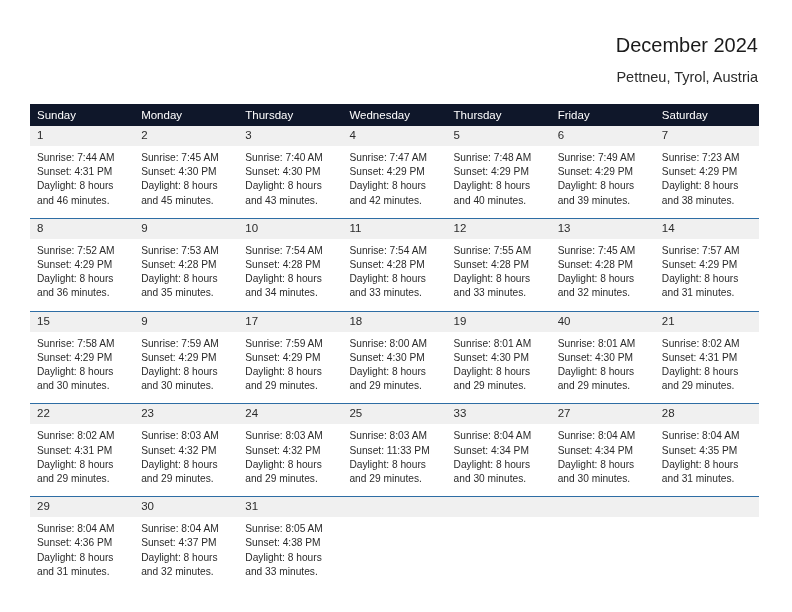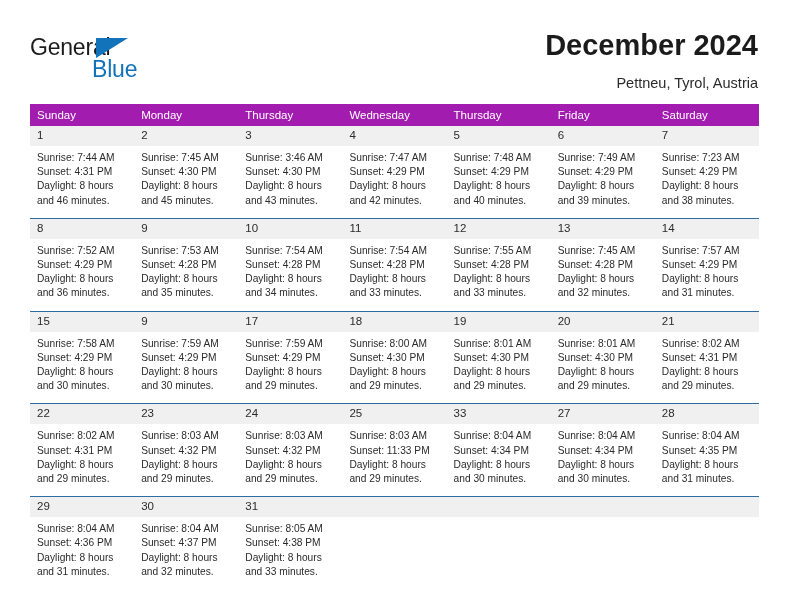--- a/index.html
+++ b/index.html
@@ -68,46 +68,46 @@
     letter-spacing: -0.2px;
   }
 
   .title-block {
     position: absolute;
     right: 34px;
     top: 28px;
     text-align: right;
   }
   .cal-title {
-    font-size: 29px;
+    font-size: 20px;
     color: #1b1b1b;
     line-height: 34px;
     white-space: nowrap;
-    font-weight: bold;
+    font-weight: normal;
     margin: 0;
   }
   .cal-subtitle {
     font-size: 14.5px;
     color: #2b2b2b;
     line-height: 20px;
-    margin-top: 11px;
+    margin-top: 5px;
     white-space: nowrap;
   }
 
   
   .calendar {
     position: absolute;
     left: 30px;
     top: 104px;
     width: 729px;
     border-collapse: collapse;
     table-layout: fixed;
   }
   .calendar th {
-    background: #a21caf;
+    background: #0f172a;
     color: #ffffff;
     font-size: 11.5px;
     font-weight: normal;
     text-align: left;
     padding: 5px 0 5px 7px;
     height: 11px;
     border: none;
   }
   .calendar td {
     vertical-align: top;
@@ -148,27 +148,20 @@
     visibility: hidden;
   }
 </style>
 </head>
 <body>
 
 <div class="page">
 
   <div class="header">
 
-    <div class="brand">
-      <div class="brand-row1">
-        <span class="brand-general">General</span>
-        <span class="brand-triangle"></span>
-      </div>
-      <span class="brand-blue">Blue</span>
-    </div>
 
     <div class="title-block">
       <h1 class="cal-title">December 2024</h1>
       <div class="cal-subtitle">Pettneu, Tyrol, Austria</div>
     </div>
 
   </div>
 
   <table class="calendar">
     <thead>
@@ -198,21 +191,21 @@
             <div class="details">
               <div>Sunrise: 7:45 AM</div>
               <div>Sunset: 4:30 PM</div>
               <div>Daylight: 8 hours</div>
               <div>and 45 minutes.</div>
             </div>
           </td>
           <td>
             <div class="daynum">3</div>
             <div class="details">
-              <div>Sunrise: 3:46 AM</div>
+              <div>Sunrise: 7:40 AM</div>
               <div>Sunset: 4:30 PM</div>
               <div>Daylight: 8 hours</div>
               <div>and 43 minutes.</div>
             </div>
           </td>
           <td>
             <div class="daynum">4</div>
             <div class="details">
               <div>Sunrise: 7:47 AM</div>
               <div>Sunset: 4:29 PM</div>
@@ -353,21 +346,21 @@
           <td>
             <div class="daynum">19</div>
             <div class="details">
               <div>Sunrise: 8:01 AM</div>
               <div>Sunset: 4:30 PM</div>
               <div>Daylight: 8 hours</div>
               <div>and 29 minutes.</div>
             </div>
           </td>
           <td>
-            <div class="daynum">20</div>
+            <div class="daynum">40</div>
             <div class="details">
               <div>Sunrise: 8:01 AM</div>
               <div>Sunset: 4:30 PM</div>
               <div>Daylight: 8 hours</div>
               <div>and 29 minutes.</div>
             </div>
           </td>
           <td>
             <div class="daynum">21</div>
             <div class="details">

